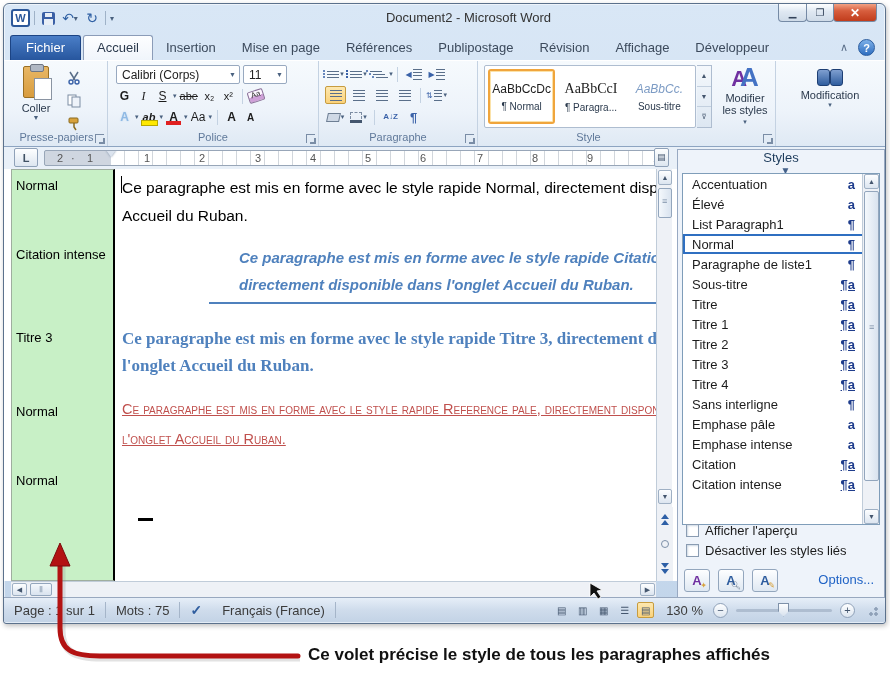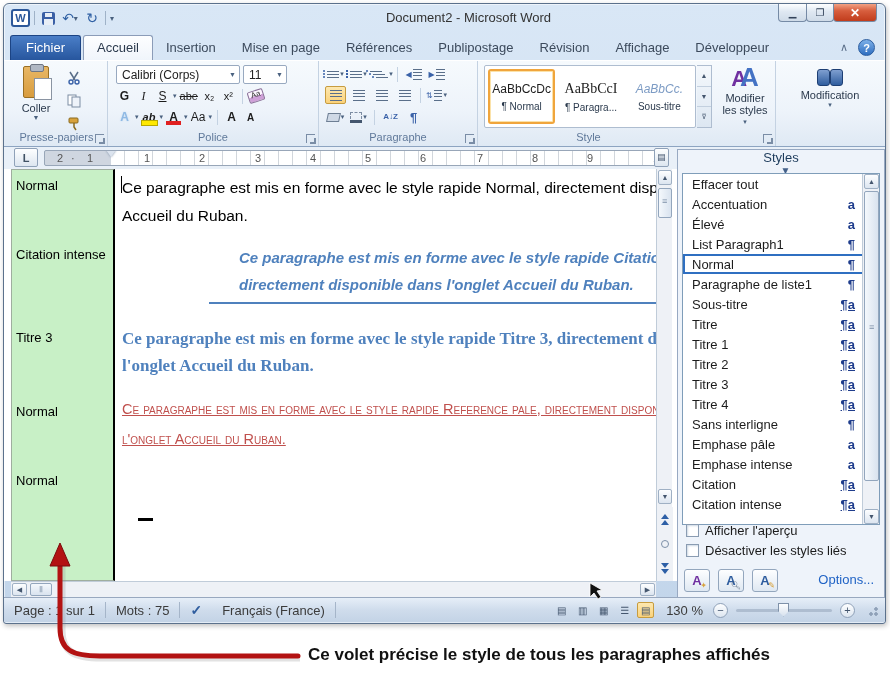--- a/index.html
+++ b/index.html
@@ -511,24 +511,20 @@
 
   <div class="stylespane">
     <div class="sp-head">
       <span>Styles</span>
       <span class="spacer"></span>
       <span class="sp-hicon">▼</span>
       <span class="sp-hicon">✕</span>
     </div>
     <div class="sp-list">
       <div class="sp-item">
-          <span class="lbl">Effacer tout</span>
-          <span class="mk"></span>
-        </div>
-      <div class="sp-item">
           <span class="lbl">Accentuation</span>
           <span class="mk">a</span>
         </div>
       <div class="sp-item">
           <span class="lbl">Élevé</span>
           <span class="mk">a</span>
         </div>
       <div class="sp-item">
           <span class="lbl">List Paragraph1</span>
           <span class="mk">¶</span>

